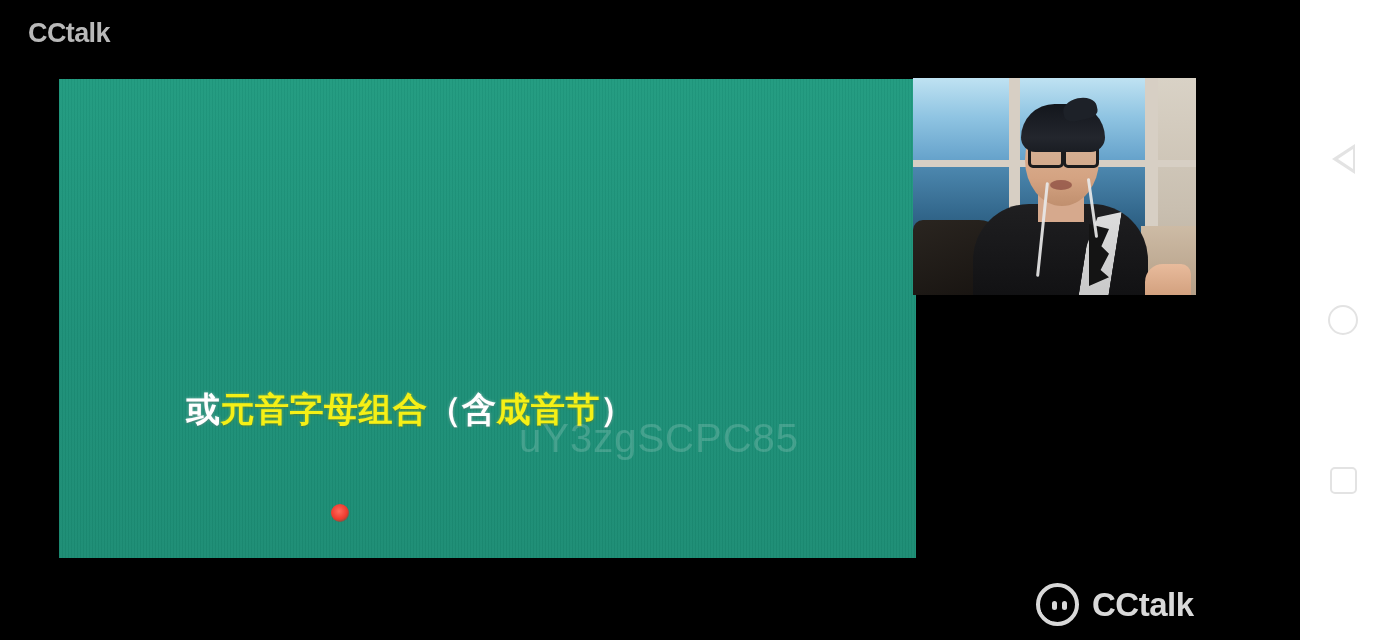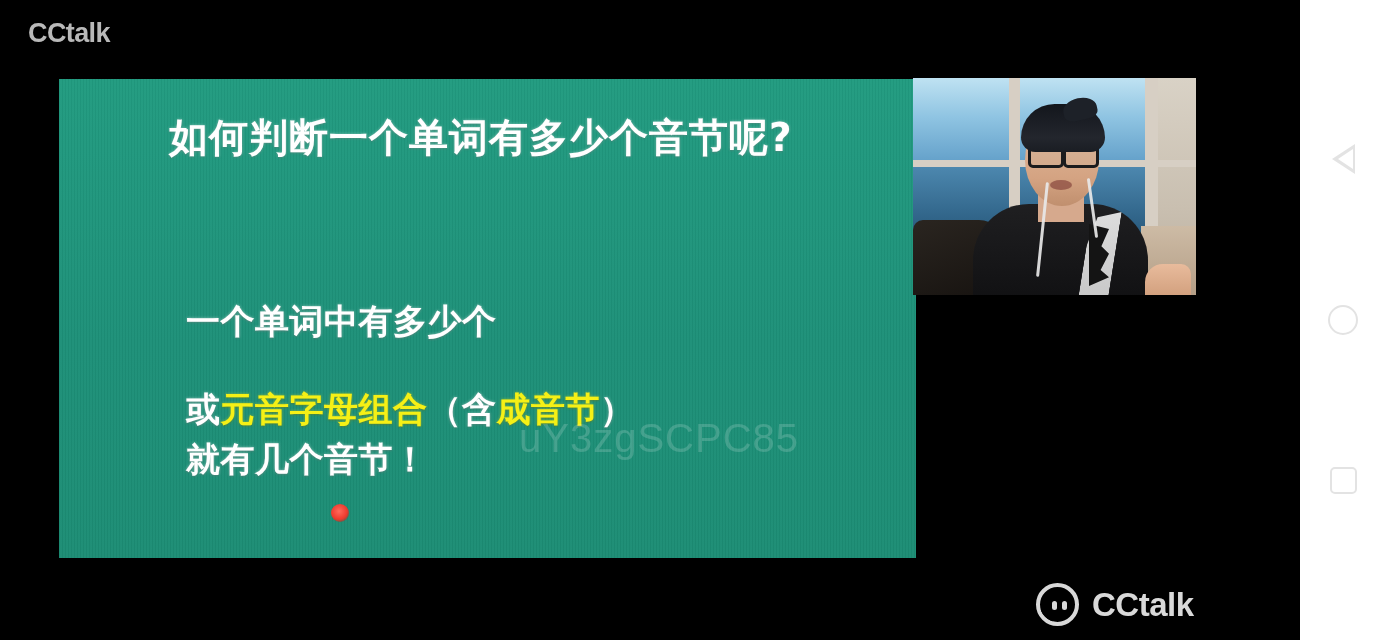--- a/index.html
+++ b/index.html
@@ -396,25 +396,22 @@
 
 <div id="screen">
 
   <div id="player-stage">
 
     <div id="top-bar">
       <div id="brand-logo-top">CCtalk</div>
     </div>
 
     <div id="slide">
-      <div id="slide-title" class="slide-text">如何判断一个单词有多少个音节呢?</div>
-
-      <div id="body-line-1" class="body-line"><span class="seg-white">一个单词中有多少个</span></div>
+
       <div id="body-line-3" class="body-line"><span class="seg-white">或</span><span class="seg-yellow">元音字母组合</span><span class="seg-white">（含</span><span class="seg-yellow">成音节</span><span class="seg-white">）</span></div>
-      <div id="body-line-4" class="body-line"><span class="seg-white">就有几个音节！</span></div>
 
       <div id="slide-watermark">uY3zgSCPC85</div>
 
       <div id="laser-dot"></div>
     </div>
 
     <div id="webcam">
       <div id="cam-bg"></div>
       <div id="cam-city"></div>
       <div id="cam-wall-right"></div>

